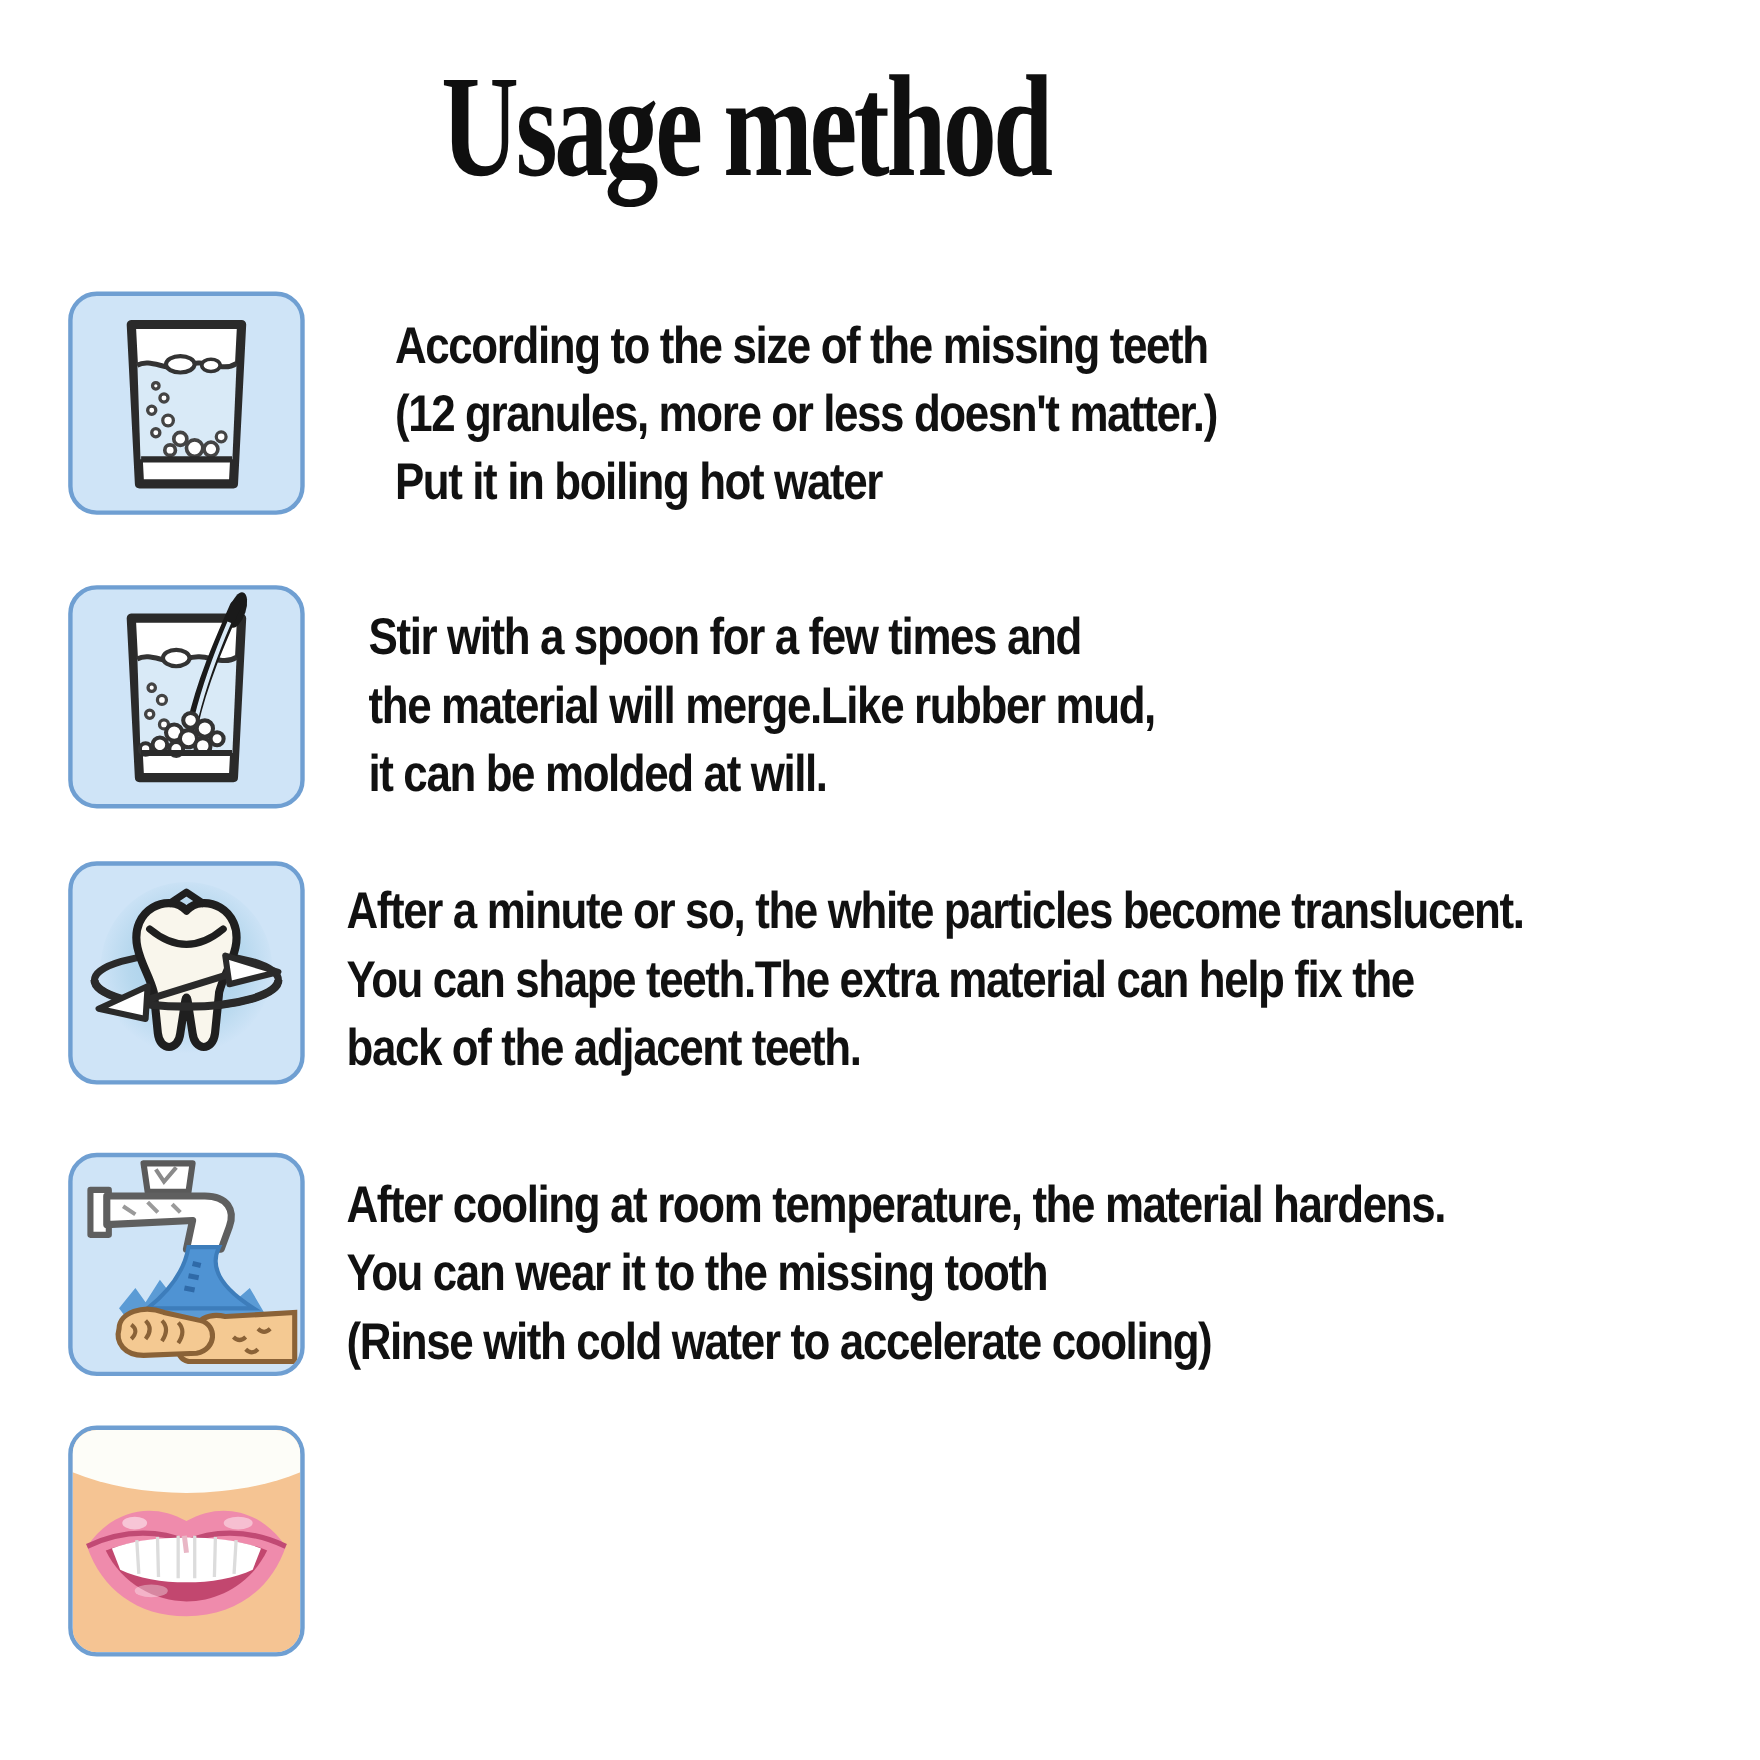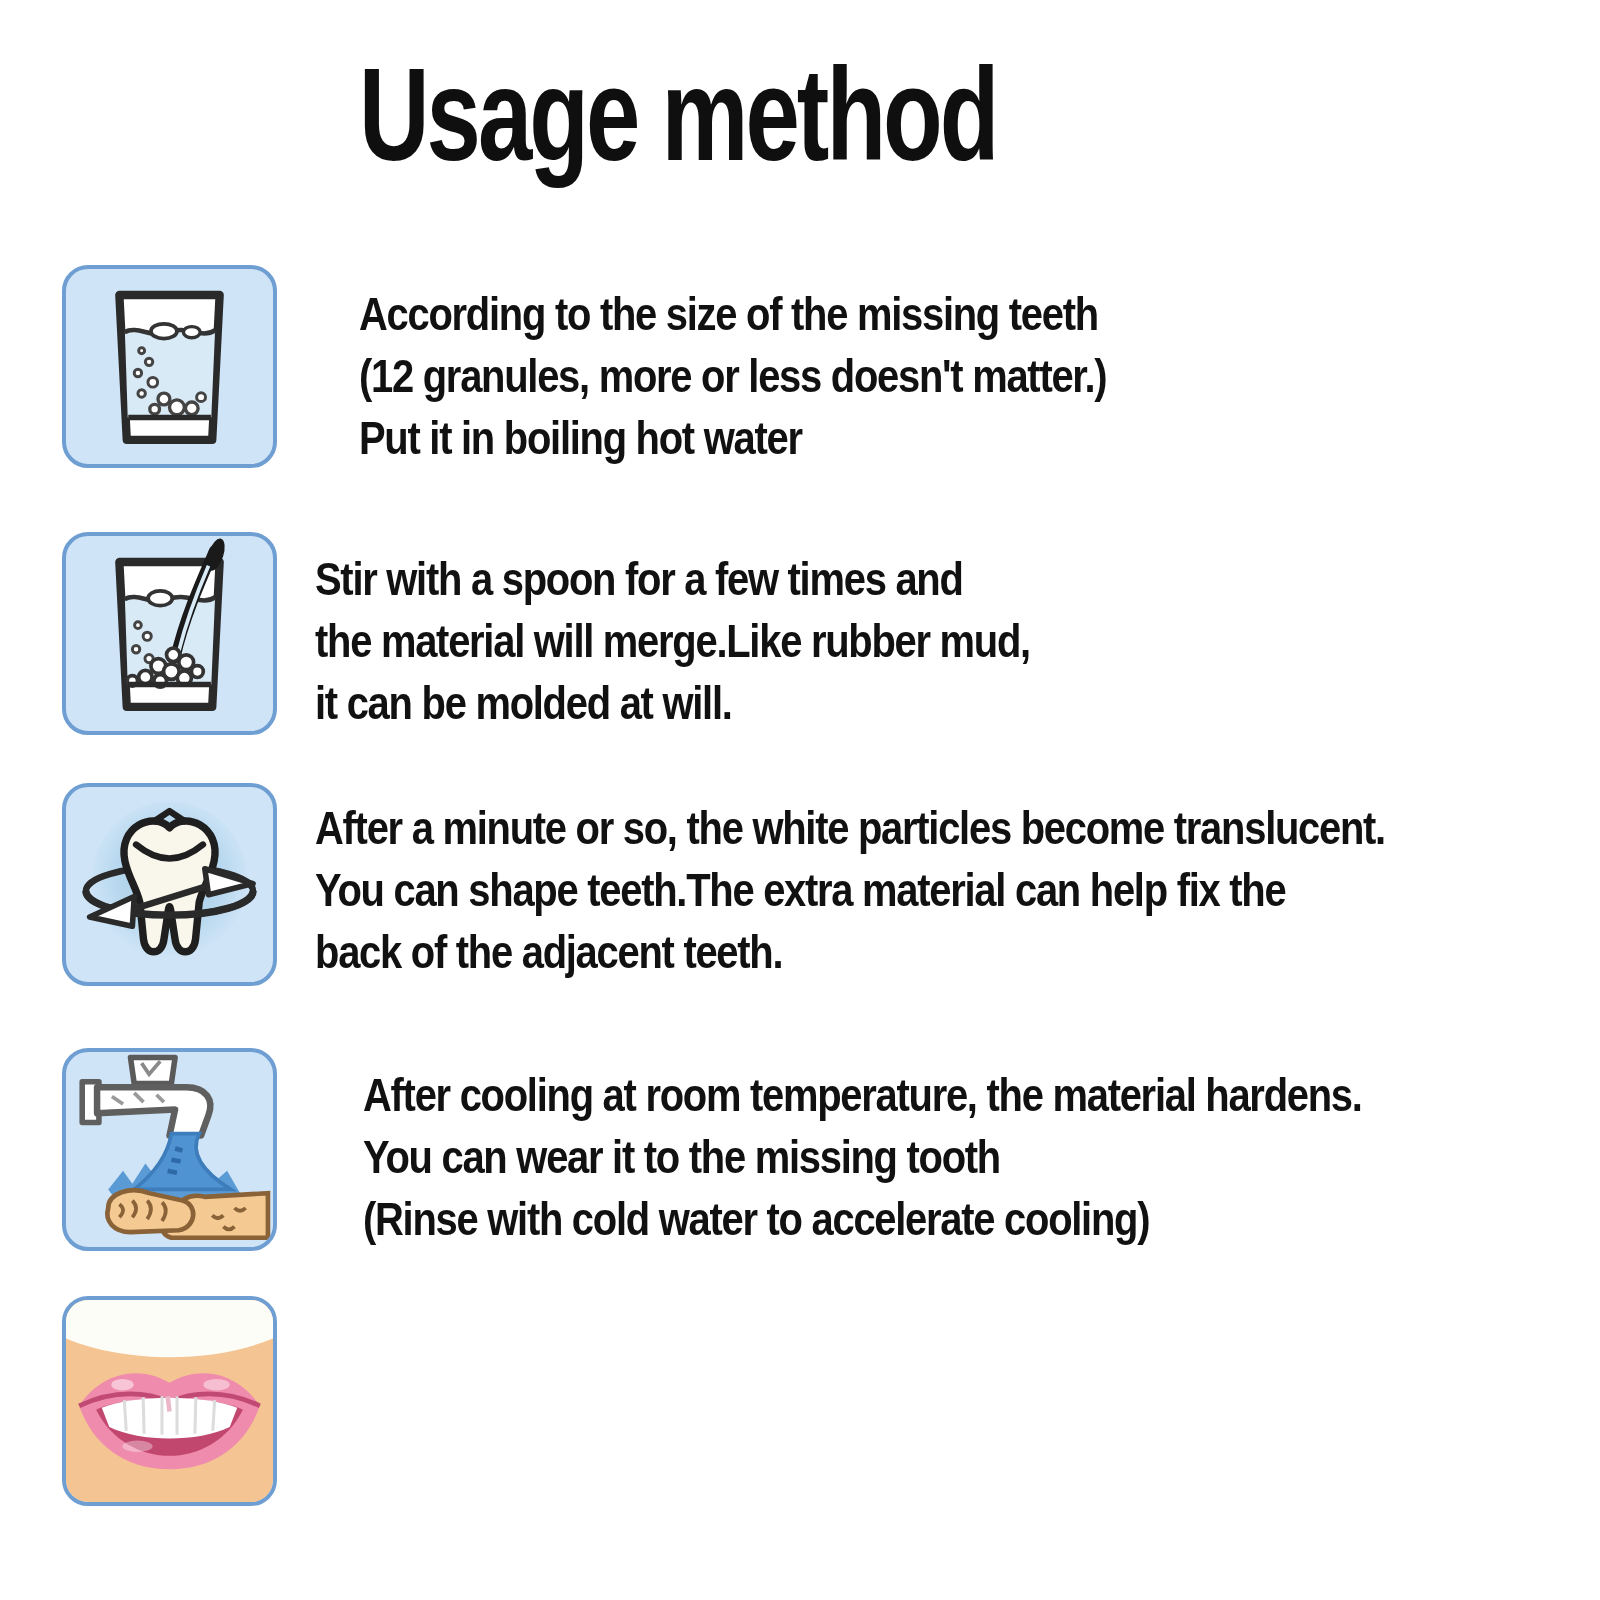--- a/index.html
+++ b/index.html
@@ -1,20 +1,20 @@
 <!DOCTYPE html>
 <html><head>
 <meta charset="utf-8">
 <style>
   html,body{margin:0;padding:0;background:#ffffff;}
   #page{
     position:relative;width:1600px;height:1600px;background:#ffffff;
     font-family:"Liberation Sans",sans-serif;overflow:hidden;
   }
-  .title-wrap{position:absolute;top:40px;left:0;width:1356px;text-align:center;}
+  .title-wrap{position:absolute;top:40px;left:0;width:1356px;text-align:center;font-family:Liberation Serif, serif;}
   .title{
     display:inline-block;font-size:132px;font-weight:bold;color:#0f0f0f;
     letter-spacing:-4px;transform:scaleX(0.74);transform-origin:50% 50%;
     line-height:150px;white-space:nowrap;
   }
   .tile{
     position:absolute;left:62px;width:215px;height:203px;
     background:#cfe4f7;border:4px solid #6f9fd2;border-radius:26px;
     box-sizing:border-box;overflow:hidden;
   }
@@ -79,21 +79,21 @@
       <circle cx="49" cy="70" r="4" fill="#ffffff" stroke="#333333" stroke-width="2"></circle>
       <circle cx="56" cy="73" r="4.2" fill="#ffffff" stroke="#333333" stroke-width="2"></circle>
       <circle cx="42" cy="76" r="3.6" fill="#ffffff" stroke="#333333" stroke-width="2"></circle>
       <circle cx="63" cy="76.5" r="3.8" fill="#ffffff" stroke="#333333" stroke-width="2"></circle>
       <circle cx="50" cy="78" r="3.4" fill="#ffffff" stroke="#333333" stroke-width="2"></circle>
       <circle cx="70" cy="73" r="3.2" fill="#ffffff" stroke="#333333" stroke-width="2"></circle>
       <circle cx="35" cy="78" r="2.8" fill="#ffffff" stroke="#333333" stroke-width="2"></circle>
       <line x1="32.8" y1="80" x2="77.3" y2="80" stroke="#2a2a2a" stroke-width="3"></line>
     </svg>
   </div>
-  <div class="textblock" style="top:548px;">
+  <div class="textblock" style="top:548px;margin-left:20px;">
     <div class="line">Stir with a spoon for a few times and</div>
     <div class="line">the material will merge.Like rubber mud,</div>
     <div class="line">it can be molded at will.</div>
   </div>
 
   <div class="tile" style="top:783px;">
     <svg viewBox="0 0 110 105">
       <defs>
         <radialGradient id="glow" cx="50%" cy="48%" r="52%">
           <stop offset="0%" stop-color="#9ecbe8"></stop>
@@ -127,21 +127,21 @@
       <path d="M24,24 l6,4 M36,22 l5,5 M48,23 l4,4" stroke="#9a9a9a" stroke-width="2" fill="none"></path>
       <polygon points="22,74 30,64 35,71 42,60 49,69 56,58 63,69 71,61 78,71 86,64 93,76 84,82 28,82" fill="#5b9bd5"></polygon>
       <path d="M56,44 C54,56 46,66 36,74 L88,74 C72,64 66,54 71,44 Z" fill="#4f93d3" stroke="#3d7dbb" stroke-width="2"></path>
       <path d="M58,52 l4,1 M56,58 l5,1 M54,64 l5,1" stroke="#2f6aa8" stroke-width="2.5" fill="none"></path>
       <path d="M60,86 C58,80 66,76 74,78 L108,76 L108,100 L56,100 C48,98 50,88 60,86 Z" fill="#f4c992" stroke="#8a6237" stroke-width="2.5"></path>
       <path d="M22,84 C22,76 34,72 44,76 L62,80 C70,82 70,94 60,96 L34,97 C25,97 20,91 22,84 Z" fill="#f4c992" stroke="#8a6237" stroke-width="2.5"></path>
       <path d="M28,82 q4,3 0,7 M35,80 q4,4 0,9 M43,80 q4,4 0,10 M51,81 q4,4 0,10" stroke="#8a6237" stroke-width="2" fill="none"></path>
       <path d="M78,88 q3,3 6,0 M90,84 q3,3 6,0 M84,94 q3,3 6,0" stroke="#8a6237" stroke-width="2" fill="none"></path>
     </svg>
   </div>
-  <div class="textblock" style="top:1064px;margin-left:48px;">
+  <div class="textblock" style="top:1064px;">
     <div class="line">After cooling at room temperature, the material hardens.</div>
     <div class="line">You can wear it to the missing tooth</div>
     <div class="line">(Rinse with cold water to accelerate cooling)</div>
   </div>
 
   <div class="tile" style="top:1296px;height:210px;">
     <svg viewBox="0 0 110 105" preserveAspectRatio="none">
       <rect width="110" height="105" fill="#f5c493"></rect>
       <path d="M0,0 H110 V20 C78,33 32,33 0,20 Z" fill="#fdfdf8"></path>
       <path d="M7,55 C18,39 37,33 55,43 C73,33 92,39 103,55 C96,75 79,88 55,88 C31,88 14,75 7,55 Z" fill="#ef8bac"></path>

